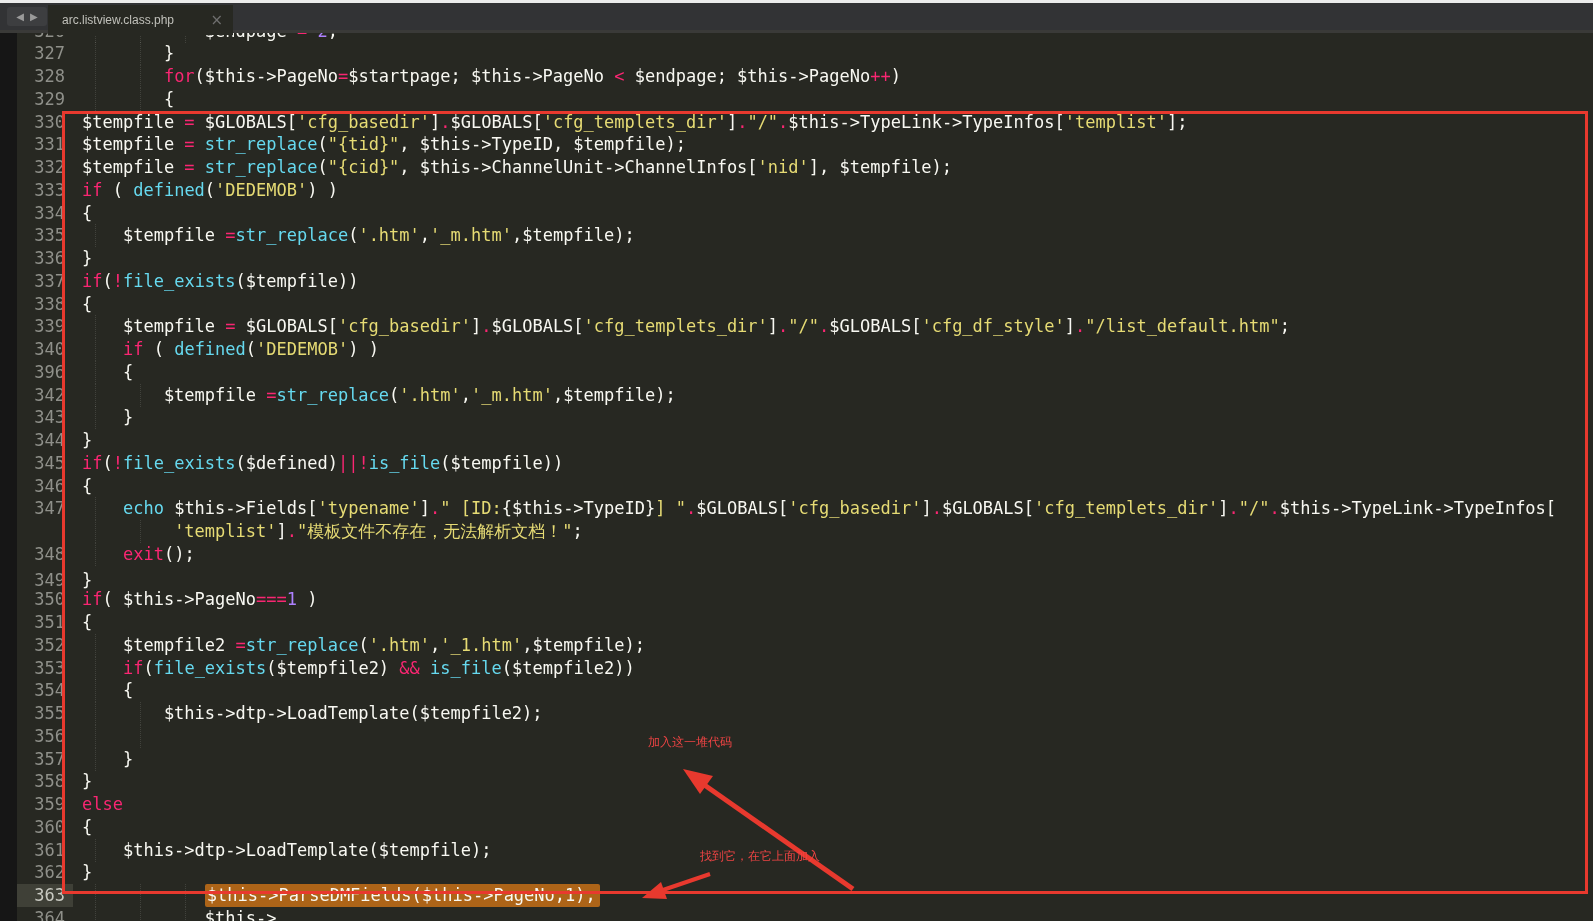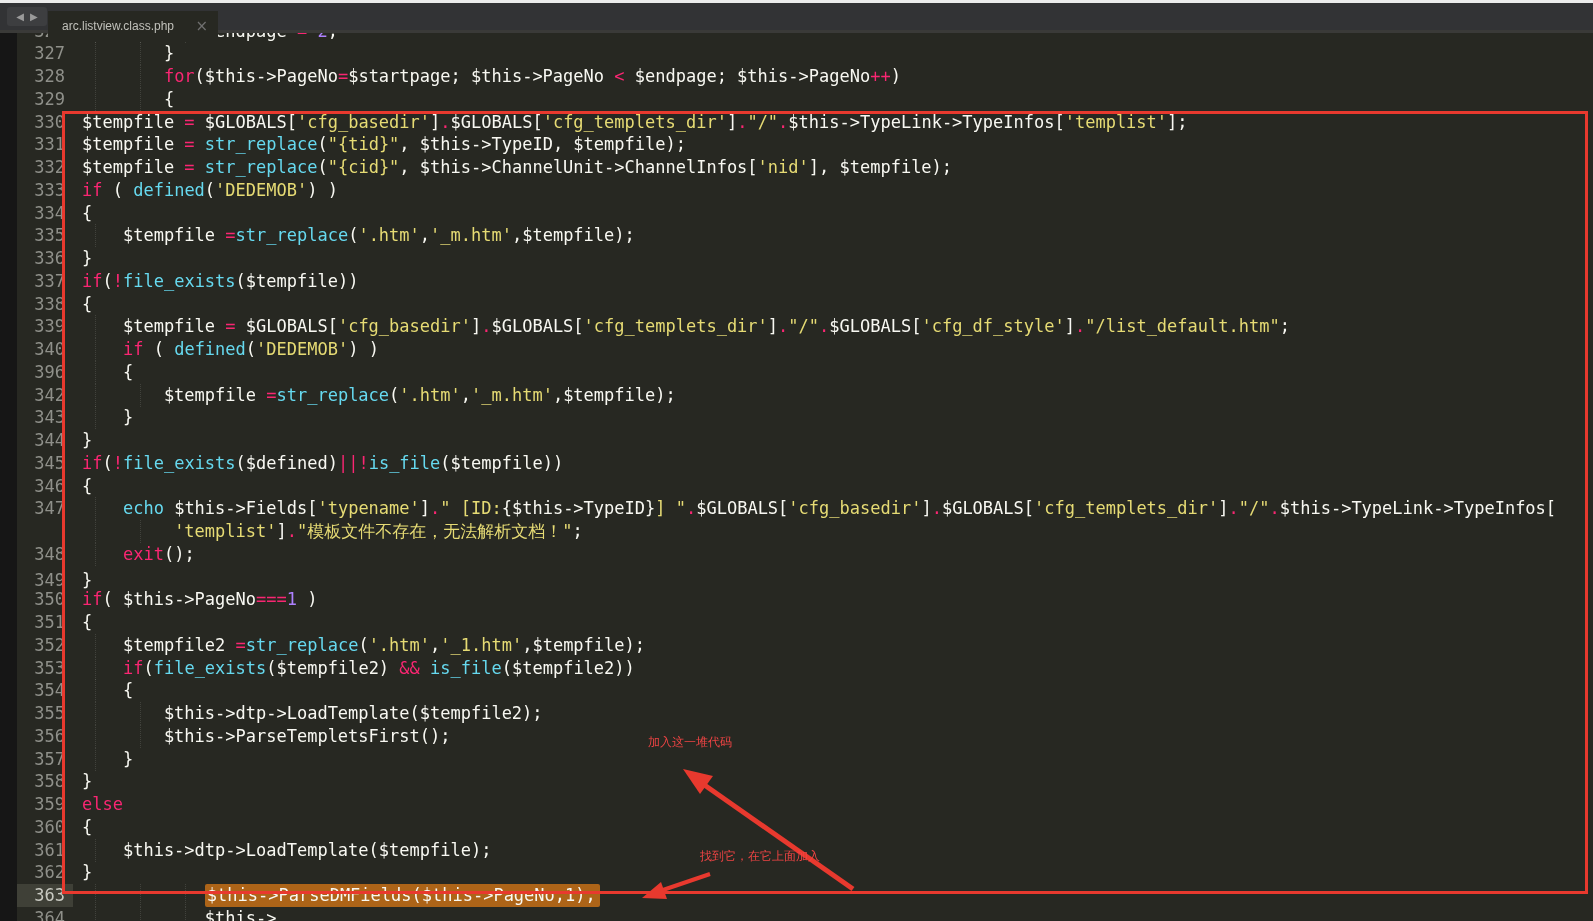--- a/index.html
+++ b/index.html
@@ -6,21 +6,21 @@
   #stage{position:relative;width:1593px;height:921px;overflow:hidden;
          background:#272822;font-family:"DejaVu Sans Mono","Liberation Mono",monospace;}
   
   #topstrip{position:absolute;left:0;top:0;width:1593px;height:3px;background:#ececec;z-index:60;}
   
   #tabbar{position:absolute;left:0;top:3px;width:1593px;height:27px;background:#323335;
           border-bottom:3px solid #3a3a38;z-index:50;}
   #navgroup{position:absolute;left:7px;top:4px;width:40px;height:19px;background:#3d3e40;
             border-radius:3px;display:flex;align-items:center;justify-content:center;gap:6px;}
   .navarr{color:#9a9a9a;font-size:10px;font-family:"DejaVu Sans",sans-serif;line-height:1;}
-  #activetab{position:absolute;left:48px;top:8px;width:170px;height:30px;background:#272822;
+  #activetab{position:absolute;left:48px;top:2px;width:185px;height:30px;background:#272822;
              display:flex;align-items:center;z-index:51;}
   #tabtitle{color:#c0c0ba;font-size:12px;font-family:"Liberation Sans","DejaVu Sans",sans-serif;
             margin-left:14px;white-space:nowrap;}
   #tabclose{position:absolute;right:10px;top:6px;color:#6f6f6f;font-size:15px;
             font-family:"DejaVu Sans",sans-serif;cursor:default;}
   
   #editor{position:absolute;left:0;top:3px;width:1593px;height:918px;overflow:hidden;}
   #leftstrip{position:absolute;left:0;top:27px;width:17px;height:891px;background:#161616;z-index:20;}
   .row{position:absolute;left:0;width:1593px;height:23px;line-height:23px;white-space:pre;
        font-size:17px;z-index:10;}
@@ -70,21 +70,21 @@
         <div class="row" style="top: 494.25px;"><span class="ig" style="left: 95px;"></span><span class="ln">347</span><span class="code"><span class="w">    </span><span class="c">echo</span><span class="w"> $this-&gt;Fields[</span><span class="y">'typename'</span><span class="w">]</span><span class="p">.</span><span class="y">" [ID:</span><span class="w">{$this-&gt;TypeID}</span><span class="y">] "</span><span class="p">.</span><span class="w">$GLOBALS[</span><span class="y">'cfg_basedir'</span><span class="w">]</span><span class="p">.</span><span class="w">$GLOBALS[</span><span class="y">'cfg_templets_dir'</span><span class="w">]</span><span class="p">.</span><span class="y">"/"</span><span class="p">.</span><span class="w">$this-&gt;TypeLink-&gt;TypeInfos[</span></span></div>
         <div class="row" style="top: 517px;"><span class="ig" style="left: 95px;"></span><span class="ig" style="left: 140px;"></span><span class="ln"></span><span class="code"><span class="w">         </span><span class="y">'templist'</span><span class="w">]</span><span class="p">.</span><span class="y">"模板文件不存在，无法解析文档！"</span><span class="w">;</span></span></div>
         <div class="row" style="top: 539.75px;"><span class="ig" style="left: 95px;"></span><span class="ln">348</span><span class="code"><span class="w">    </span><span class="p">exit</span><span class="w">();</span></span></div>
         <div class="row" style="top: 566px;"><span class="ln">349</span><span class="code"><span class="w">}</span></span></div>
         <div class="row" style="top: 585.25px;"><span class="ln">350</span><span class="code"><span class="p">if</span><span class="w">( $this-&gt;PageNo</span><span class="p">===</span><span class="n">1</span><span class="w"> )</span></span></div>
         <div class="row" style="top: 608px;"><span class="ln">351</span><span class="code"><span class="w">{</span></span></div>
         <div class="row" style="top: 630.75px;"><span class="ig" style="left: 95px;"></span><span class="ln">352</span><span class="code"><span class="w">    $tempfile2 </span><span class="p">=</span><span class="c">str_replace</span><span class="w">(</span><span class="y">'.htm'</span><span class="w">,</span><span class="y">'_1.htm'</span><span class="w">,$tempfile);</span></span></div>
         <div class="row" style="top: 653.5px;"><span class="ig" style="left: 95px;"></span><span class="ln">353</span><span class="code"><span class="w">    </span><span class="p">if</span><span class="w">(</span><span class="c">file_exists</span><span class="w">($tempfile2) </span><span class="p">&amp;&amp;</span><span class="w"> </span><span class="c">is_file</span><span class="w">($tempfile2))</span></span></div>
         <div class="row" style="top: 676.25px;"><span class="ig" style="left: 95px;"></span><span class="ln">354</span><span class="code"><span class="w">    {</span></span></div>
         <div class="row" style="top: 699px;"><span class="ig" style="left: 95px;"></span><span class="ig" style="left: 140px;"></span><span class="ln">355</span><span class="code"><span class="w">        $this-&gt;dtp-&gt;LoadTemplate($tempfile2);</span></span></div>
-        <div class="row" style="top: 721.75px;"><span class="ig" style="left: 95px;"></span><span class="ig" style="left: 140px;"></span><span class="ln">356</span><span class="code"><span class="w">        $this-&gt;ParseTempletsFirst();</span></span></div>
+        <div class="row" style="top: 721.75px;"><span class="ig" style="left: 95px;"></span><span class="ig" style="left: 140px;"></span><span class="ln">356</span></div>
         <div class="row" style="top: 744.5px;"><span class="ig" style="left: 95px;"></span><span class="ln">357</span><span class="code"><span class="w">    }</span></span></div>
         <div class="row" style="top: 767.25px;"><span class="ln">358</span><span class="code"><span class="w">}</span></span></div>
         <div class="row" style="top: 790px;"><span class="ln">359</span><span class="code"><span class="p">else</span></span></div>
         <div class="row" style="top: 812.75px;"><span class="ln">360</span><span class="code"><span class="w">{</span></span></div>
         <div class="row" style="top: 835.5px;"><span class="ig" style="left: 95px;"></span><span class="ln">361</span><span class="code"><span class="w">    $this-&gt;dtp-&gt;LoadTemplate($tempfile);</span></span></div>
         <div class="row" style="top: 858.25px;"><span class="ln">362</span><span class="code"><span class="w">}</span></span></div>
         <div class="row active" style="top: 881px;"><span class="ig" style="left: 95px;"></span><span class="ig" style="left: 140px;"></span><span class="ig" style="left: 185px;"></span><span class="ln">363</span><span class="code">            <span class="hl"><span class="w">$this-&gt;ParseDMFields($this-&gt;PageNo,1);</span></span></span></div>
         <div class="row" style="top: 903.75px;"><span class="ig" style="left: 95px;"></span><span class="ig" style="left: 140px;"></span><span class="ig" style="left: 185px;"></span><span class="ln">364</span><span class="code"><span class="w">            $this-&gt;</span></span></div>
       </div>
     <div id="leftstrip"></div>

